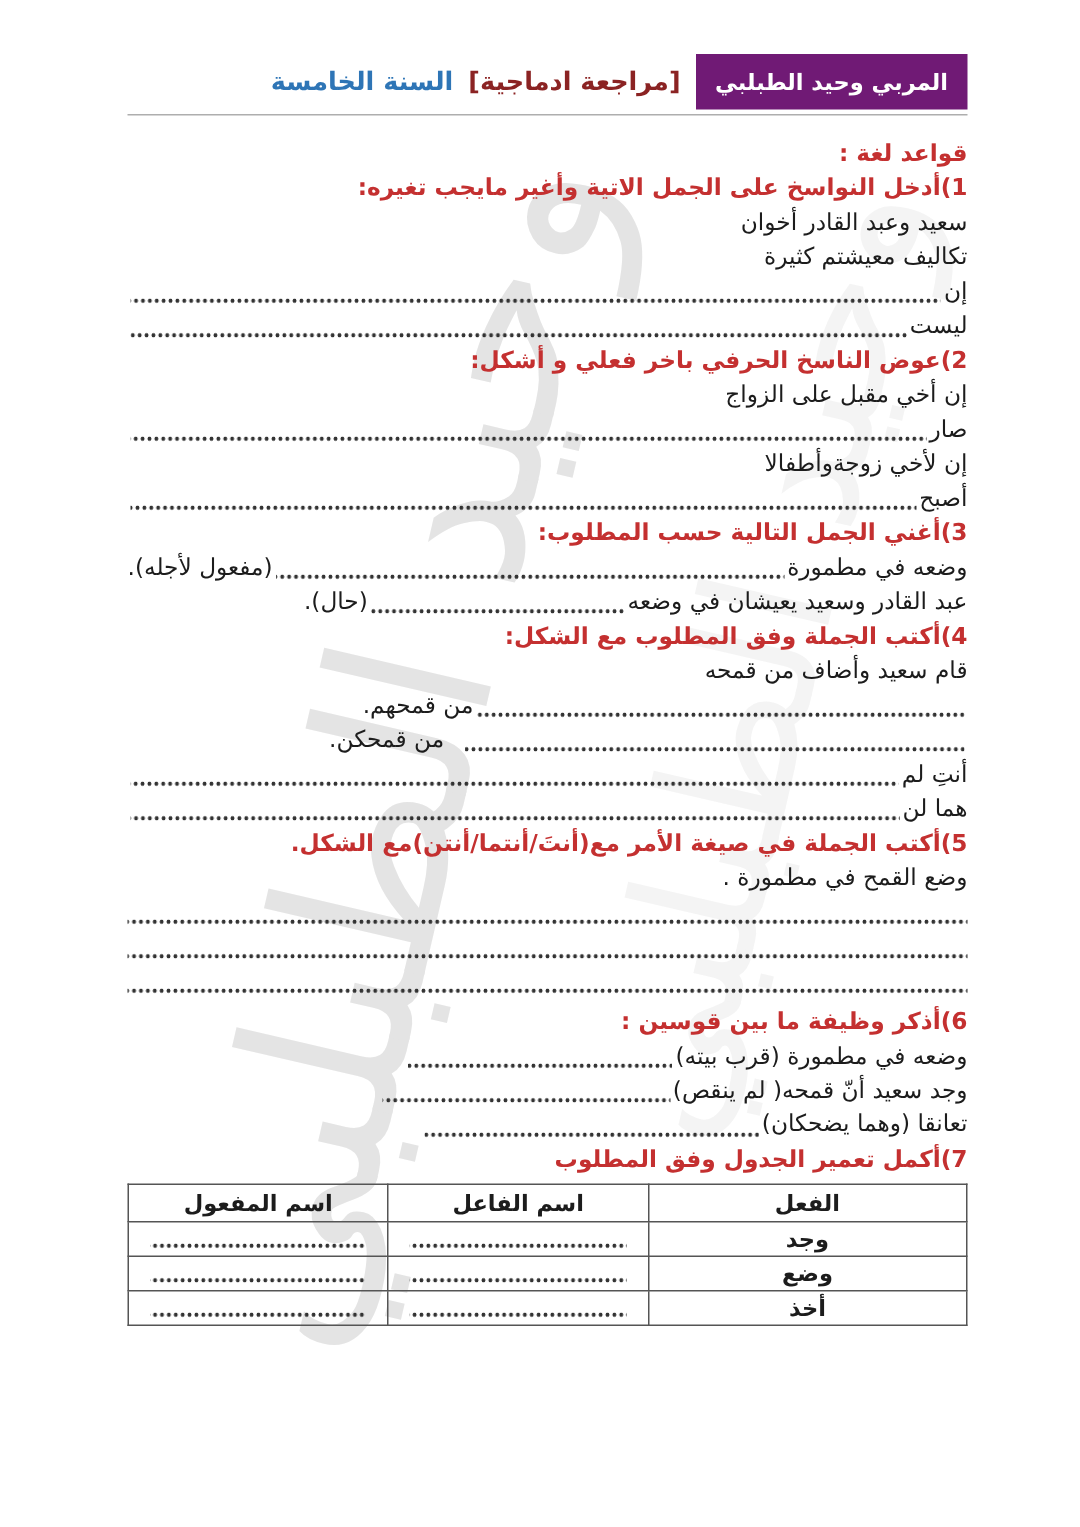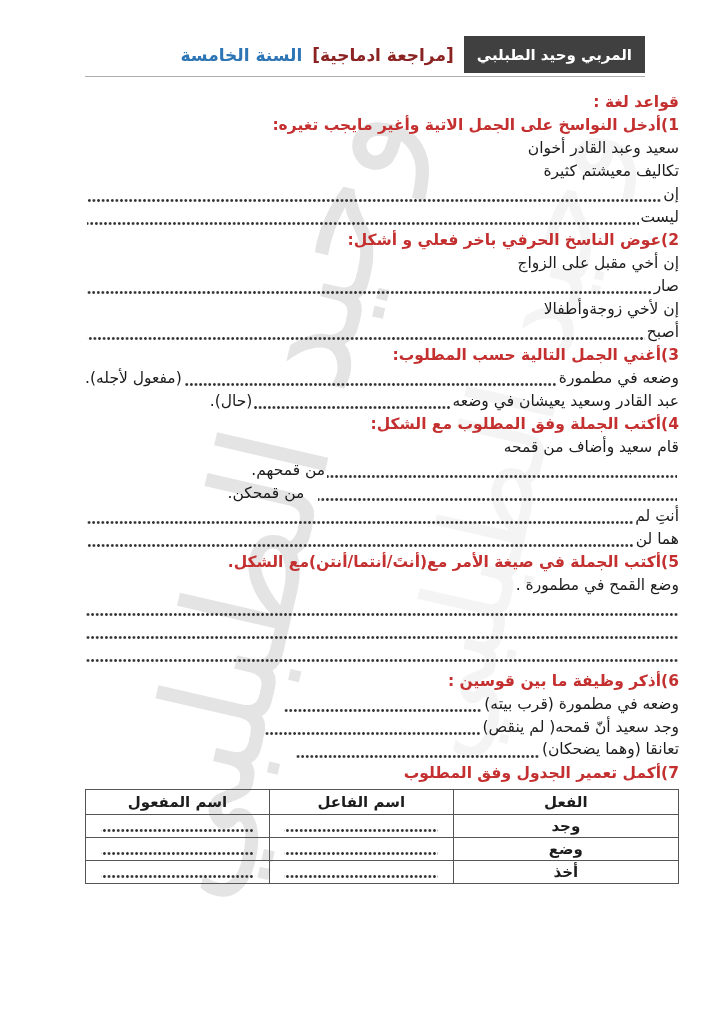--- a/index.html
+++ b/index.html
@@ -41,38 +41,38 @@
   }
 
   
   .header { position:relative; z-index:2; margin:36px 75px 0 85px; }
   .header-line {
     display:flex; align-items:center; justify-content:flex-start;
     gap:10px;
   }
   .teacher-badge {
     order:0;
-    background:#404040;
+    background:#701a75;
     color:#ffffff;
     font-size:15px;
     font-weight:700;
     padding:10px 13px 9px 13px;
     line-height:1.2;
   }
   .bracket-title { color:#8B2323; font-weight:700; font-size:17px; }
   .grade-title   { color:#2E75B6; font-weight:700; font-size:17px; }
   .header-rule {
     border:none; border-top:1.5px solid #aeaeae;
     margin-top:3px;
   }
 
   
   .content {
     position:relative; z-index:2;
-    margin:13px 41px 0 85px;
+    margin:13px 75px 0 85px;
     font-size:15.5px;
   }
   .line {
     min-height:23px;
     display:flex;
     align-items:flex-end;
     line-height:21px;
   }
   .heading { color:#C43030; font-weight:700; }
   .plain   { color:#1c1c1c; }

